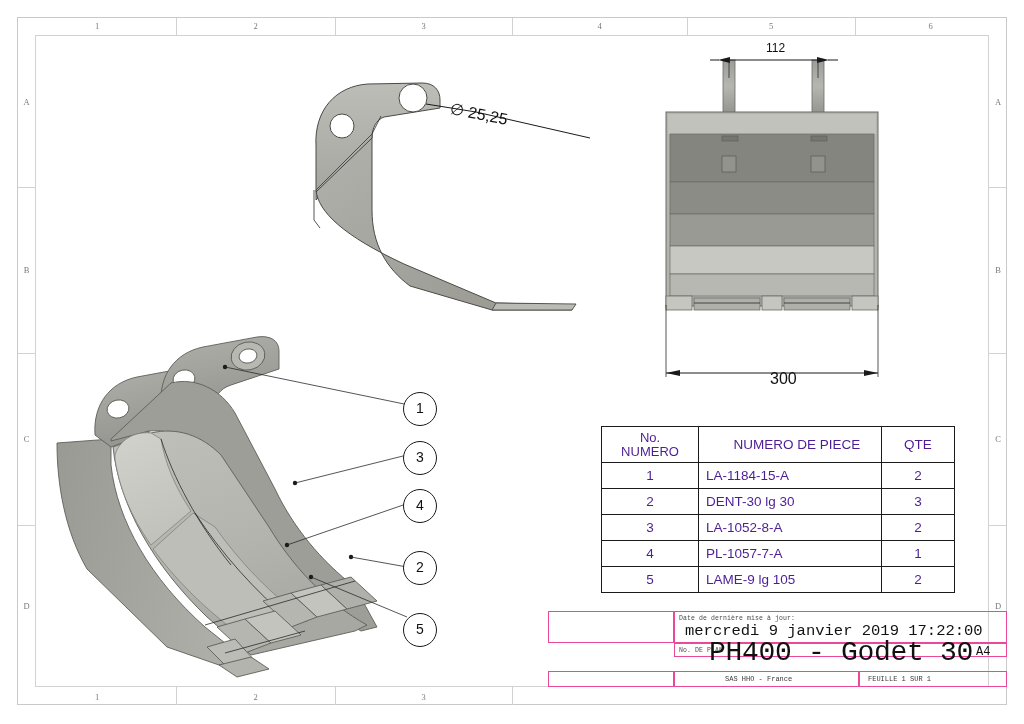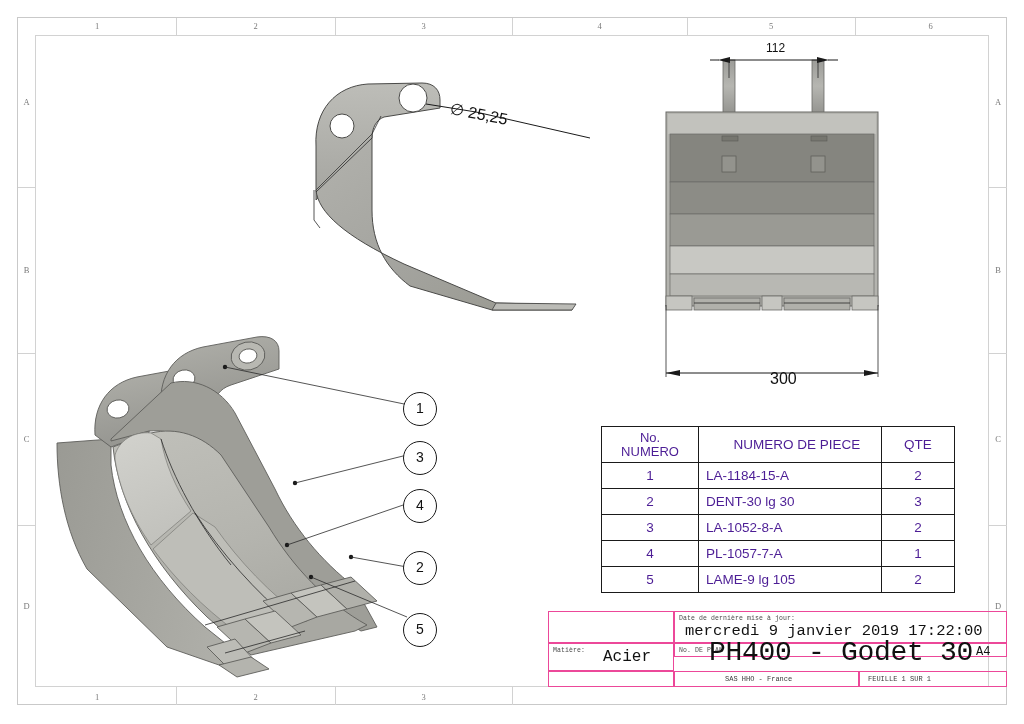--- a/index.html
+++ b/index.html
@@ -428,24 +428,20 @@
 
   <div id="titleblock" class="abs">
 
     <div class="tb-cell" style="left:0;top:0;width:126px;height:32px;"></div>
 
     <div class="tb-cell" style="left:126px;top:0;width:333px;height:32px;">
       <span class="tb-lbl">Date de dernière mise à jour:</span>
       <span class="tb-val" style="left:10px;top:10px;font-size:15.5px;">mercredi 9 janvier 2019 17:22:00</span>
     </div>
 
-    <div class="tb-cell" style="left:0;top:32px;width:126px;height:28px;">
-      <span class="tb-lbl">Matière:</span>
-      <span class="tb-val" style="left:54px;top:4px;font-size:16px;">Acier</span>
-    </div>
 
     <div class="tb-cell" style="left:126px;top:32px;width:333px;height:14px;">
       <span class="tb-lbl">No. DE PLAN</span>
       <span class="tb-val" style="left:34px;top:-7px;font-size:28px;letter-spacing:-.3px;">PH400 - Godet 30</span>
       <span class="tb-val" style="left:301px;top:1px;font-size:12px;">A4</span>
     </div>
 
     <div class="tb-cell" style="left:0;top:60px;width:126px;height:16px;"></div>
 
     <div class="tb-cell" style="left:126px;top:60px;width:185px;height:16px;">

